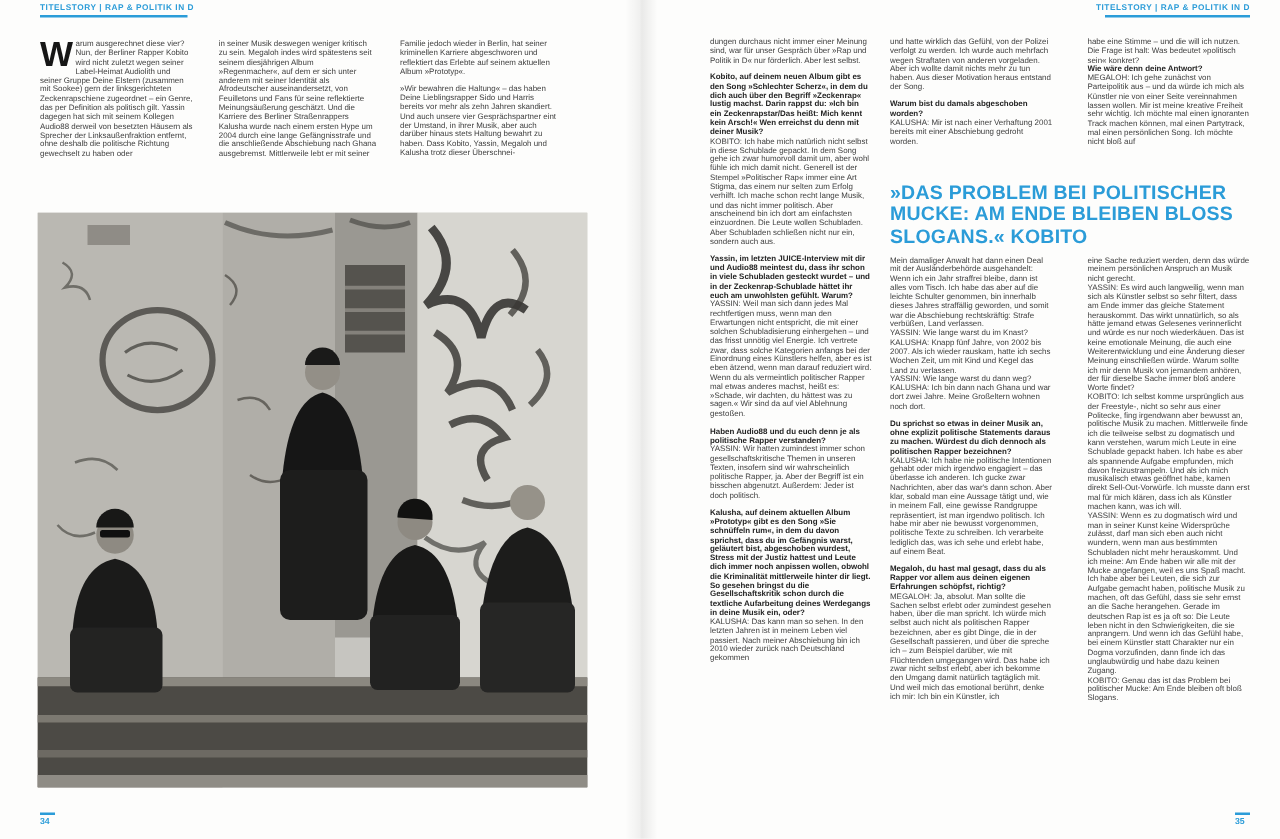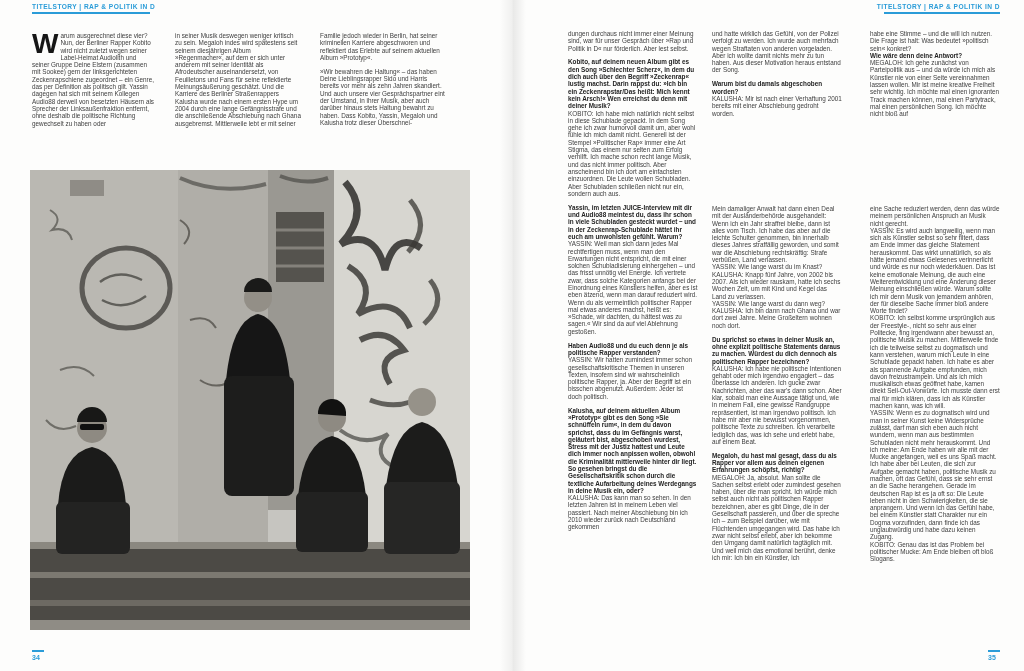--- a/index.html
+++ b/index.html
@@ -138,20 +138,24 @@
       <p class="blk-body">MEGALOH: Ich gehe zunächst von Parteipolitik aus – und da würde ich mich als Künstler nie von einer Seite vereinnahmen lassen wollen. Mir ist meine kreative Freiheit sehr wichtig. Ich möchte mal einen ignoranten Track machen können, mal einen Partytrack, mal einen persönlichen Song. Ich möchte nicht bloß auf</p>
     </div>
   <div class="col" style="left:870px;top:205px;width:130px;height:460px;">
       <p class="blk-body">eine Sache reduziert werden, denn das würde meinem persönlichen Anspruch an Musik nicht gerecht.</p>
       <p class="blk-body">YASSIN: Es wird auch langweilig, wenn man sich als Künstler selbst so sehr filtert, dass am Ende immer das gleiche Statement herauskommt. Das wirkt unnatürlich, so als hätte jemand etwas Gelesenes verinnerlicht und würde es nur noch wiederkäuen. Das ist keine emotionale Meinung, die auch eine Weiterentwicklung und eine Änderung dieser Meinung einschließen würde. Warum sollte ich mir denn Musik von jemandem anhören, der für dieselbe Sache immer bloß andere Worte findet?</p>
       <p class="blk-body">KOBITO: Ich selbst komme ursprünglich aus der Freestyle-, nicht so sehr aus einer Politecke, fing irgendwann aber bewusst an, politische Musik zu machen. Mittlerweile finde ich die teilweise selbst zu dogmatisch und kann verstehen, warum mich Leute in eine Schublade gepackt haben. Ich habe es aber als spannende Aufgabe empfunden, mich davon freizustrampeln. Und als ich mich musikalisch etwas geöffnet habe, kamen direkt Sell-Out-Vorwürfe. Ich musste dann erst mal für mich klären, dass ich als Künstler machen kann, was ich will.</p>
       <p class="blk-body">YASSIN: Wenn es zu dogmatisch wird und man in seiner Kunst keine Widersprüche zulässt, darf man sich eben auch nicht wundern, wenn man aus bestimmten Schubladen nicht mehr herauskommt. Und ich meine: Am Ende haben wir alle mit der Mucke angefangen, weil es uns Spaß macht. Ich habe aber bei Leuten, die sich zur Aufgabe gemacht haben, politische Musik zu machen, oft das Gefühl, dass sie sehr ernst an die Sache herangehen. Gerade im deutschen Rap ist es ja oft so: Die Leute leben nicht in den Schwierigkeiten, die sie anprangern. Und wenn ich das Gefühl habe, bei einem Künstler statt Charakter nur ein Dogma vorzufinden, dann finde ich das unglaubwürdig und habe dazu keinen Zugang.</p>
       <p class="blk-body">KOBITO: Genau das ist das Problem bei politischer Mucke: Am Ende bleiben oft bloß Slogans.</p>
     </div>
 
+  <div class="pull-quote">
+    <span>»DAS PROBLEM BEI POLITISCHER MUCKE: AM ENDE BLEIBEN BLOSS SLOGANS.« </span>
+    <span>KOBITO</span>
+  </div>
 
   <div class="pagenum-rule" style="left:32px;top:650px;"></div>
   <div class="pagenum" style="left:32px;top:654px;">34</div>
   <div class="pagenum-rule" style="left:988px;top:650px;"></div>
   <div class="pagenum" style="left:988px;top:654px;">35</div>
 
   <div class="gutter"></div>
 </div>
 
 </body></html>

